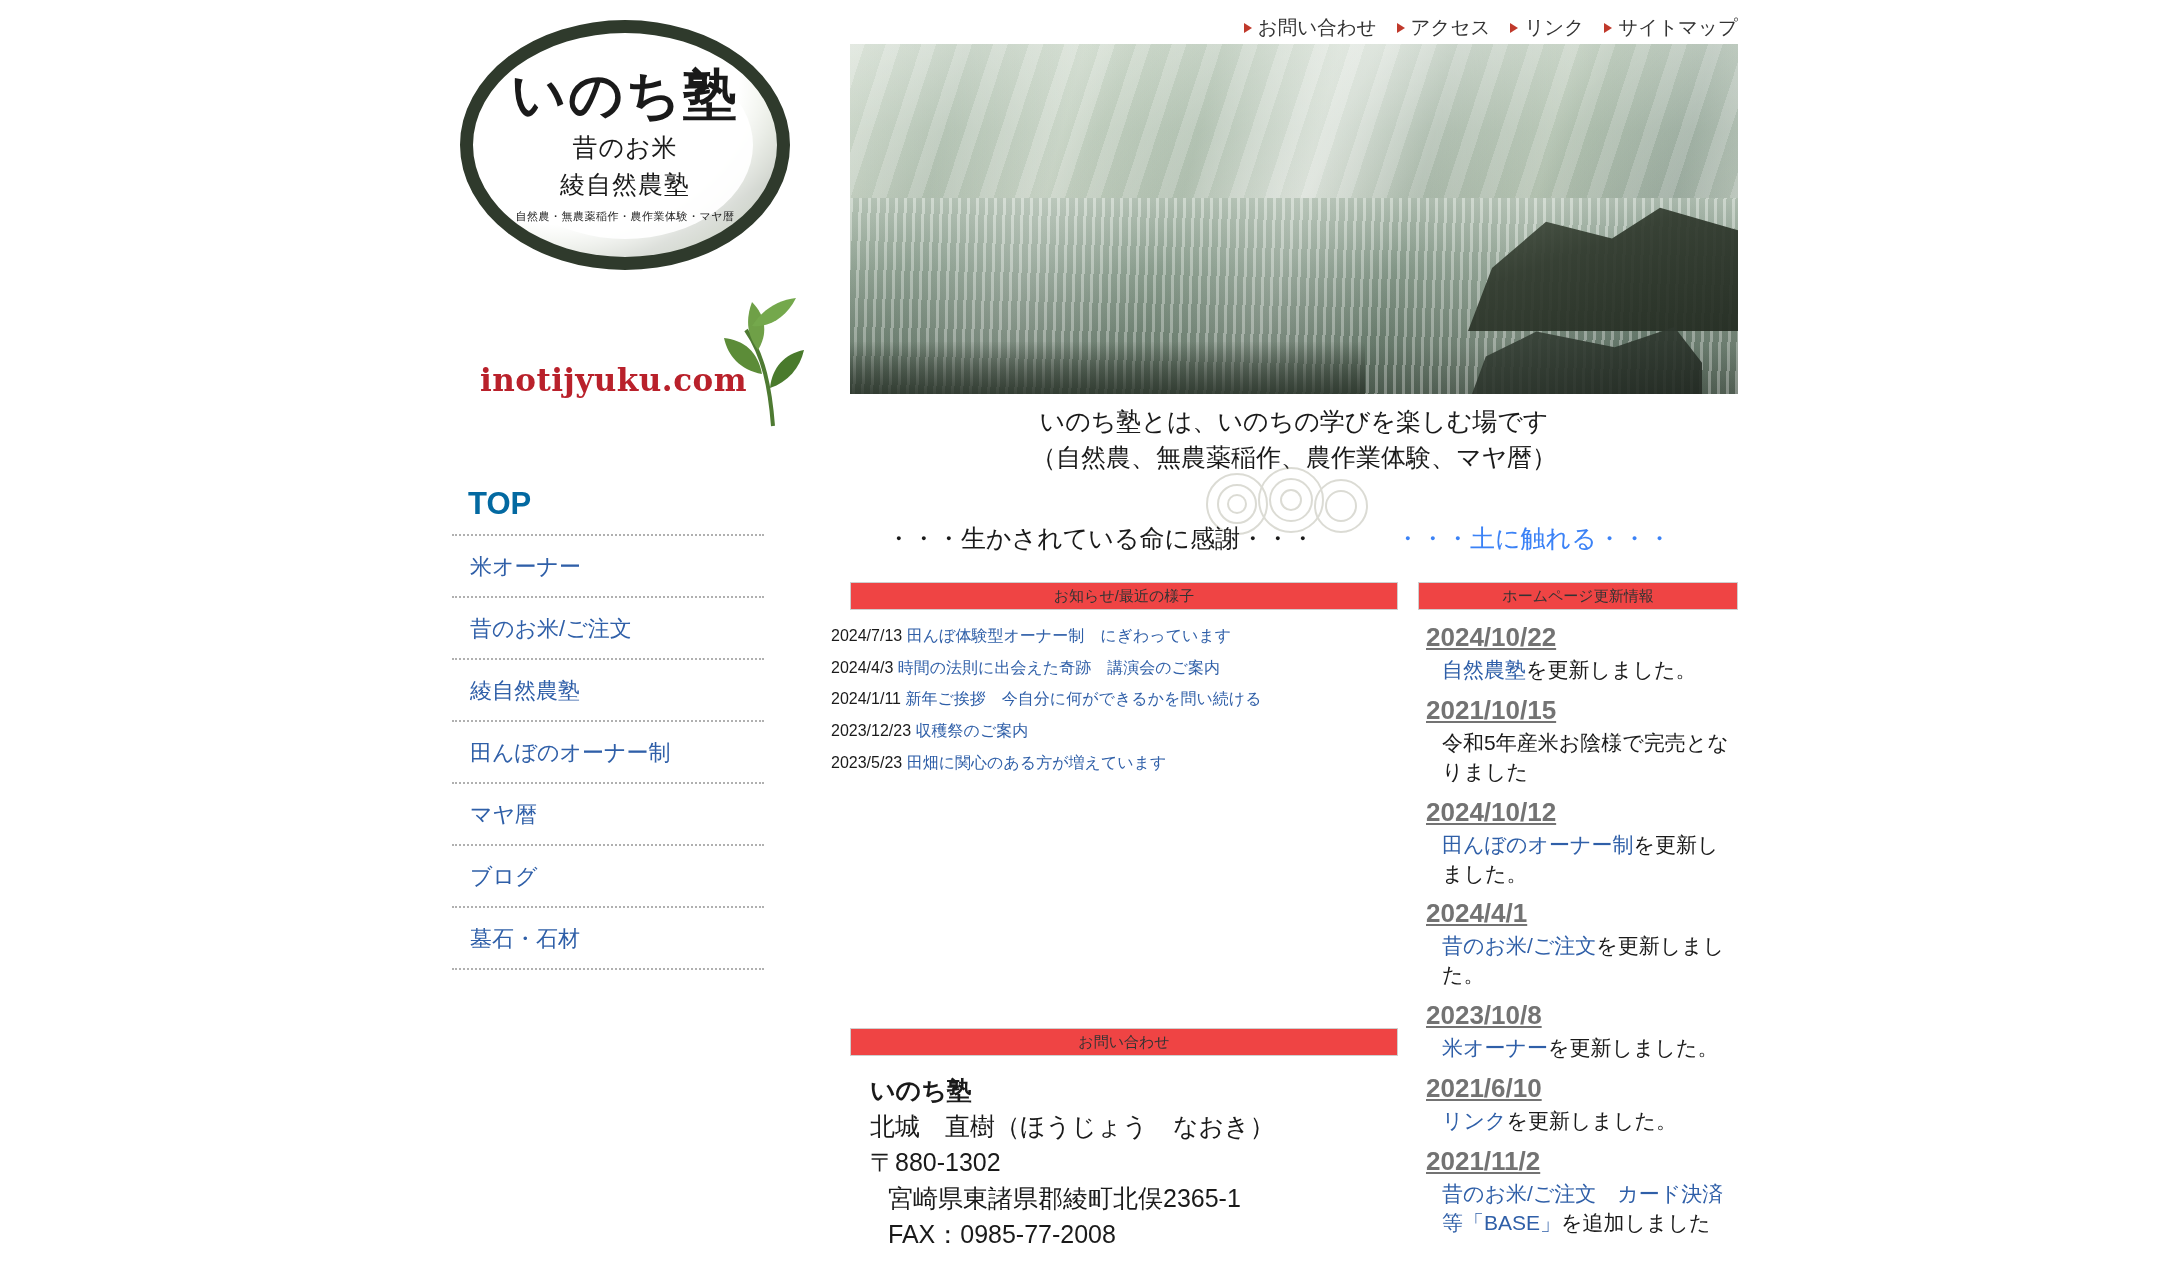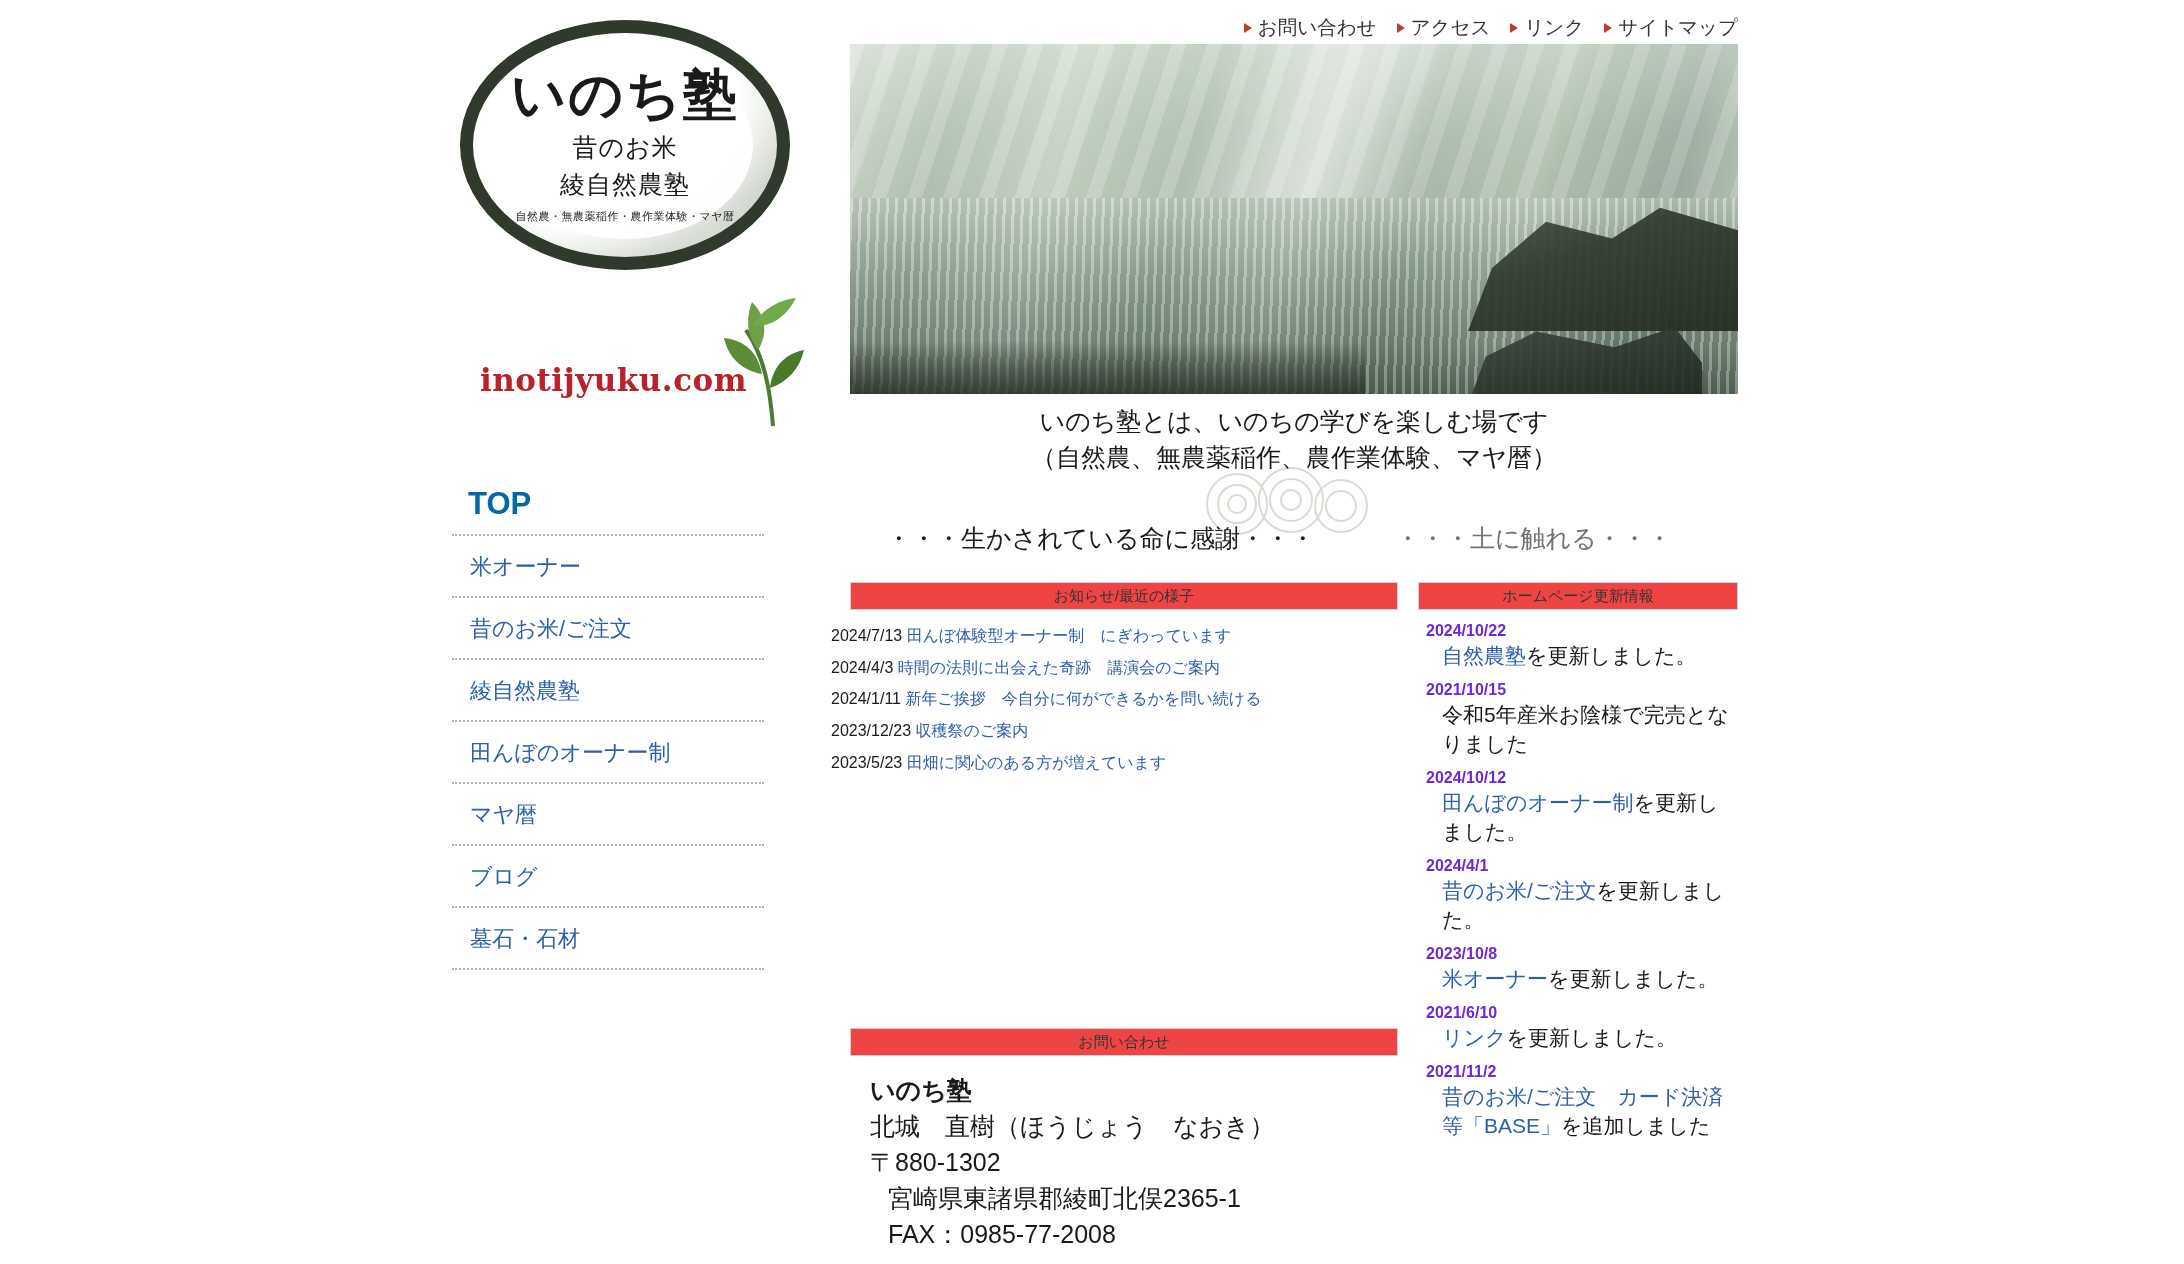--- a/index.html
+++ b/index.html
@@ -200,21 +200,21 @@
     top: 522px;
     font-size: 25px;
     color: #1a1a1a;
     white-space: nowrap;
   }
   .catch-right {
     position: absolute;
     left: 1395px;
     top: 522px;
     font-size: 25px;
-    color: #737373;
+    color: #3b82f6;
     white-space: nowrap;
   }
 
   
   .sidebar {
     position: absolute;
     left: 452px;
     top: 482px;
     width: 312px;
   }
@@ -269,21 +269,21 @@
 
   .update-list {
     position: absolute;
     left: 1426px;
     top: 620px;
     width: 312px;
     font-size: 21px;
     line-height: 1.38;
   }
   .update-item { margin-bottom: 8px; }
-  .update-date { font-weight: bold; color: #6d28d9; font-size: 16px; }
+  .update-date { font-weight: bold; color: #737373; font-size: 26px; text-decoration: underline; }
   .update-body { padding-left: 16px; color: #1a1a1a; }
   .update-link { color: #2f5fa8; cursor: pointer; }
 
   .contact-block {
     position: absolute;
     left: 870px;
     top: 1072px;
     width: 600px;
     font-size: 25px;
     line-height: 1.44;

